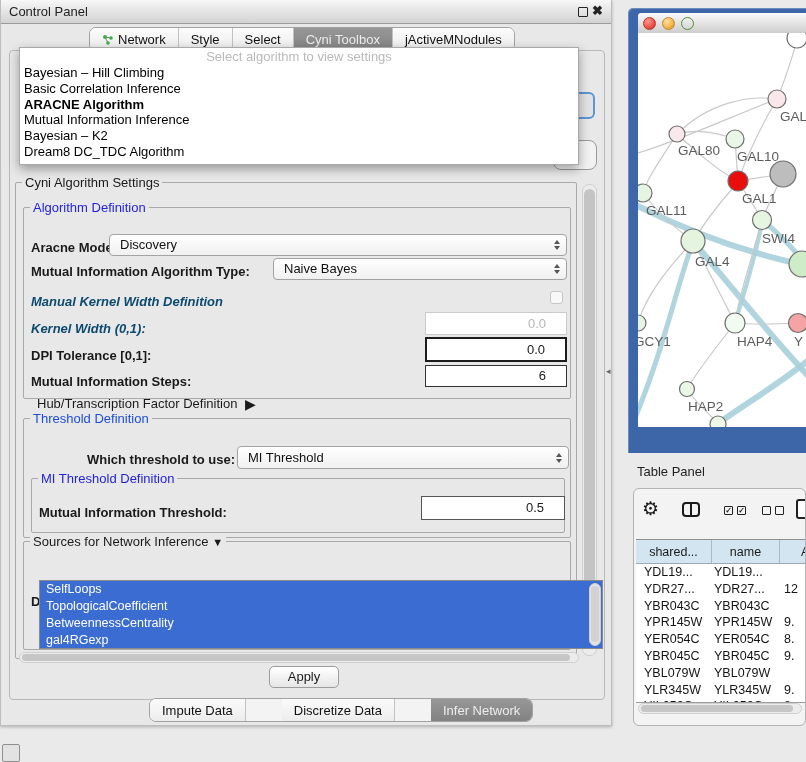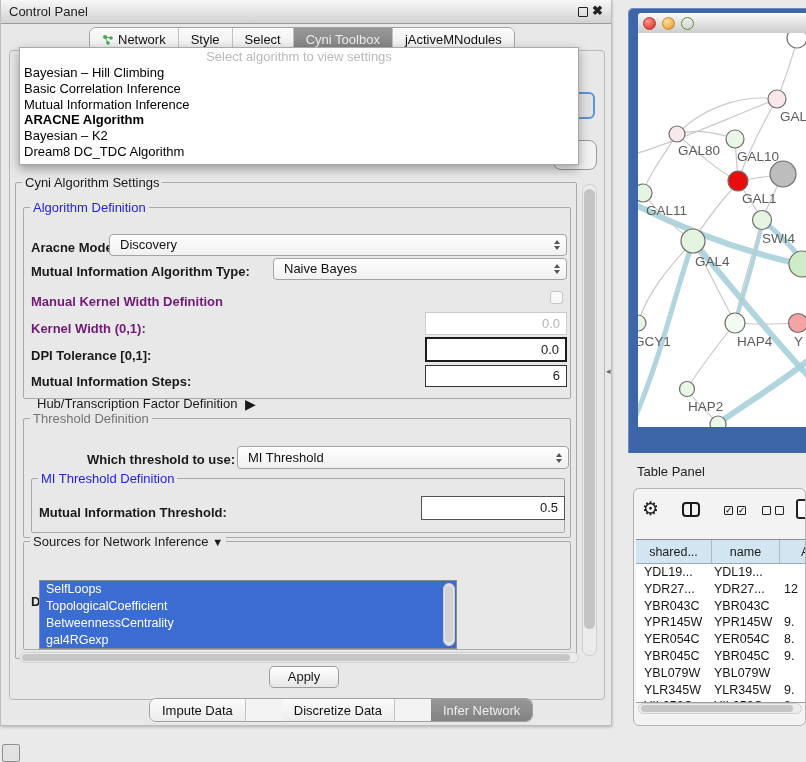--- a/index.html
+++ b/index.html
@@ -31,28 +31,28 @@
                background:#e2e2e2;z-index:10;box-sizing:border-box;}
   .sliver-gray{left:552px;top:140px;width:44px;height:30px;border:1px solid #9a9a9a;border-radius:8px;
                background:#f2f2f2;z-index:10;box-sizing:border-box;}
   .content-panel{left:8px;top:50px;width:596px;height:650px;border:1px solid #b8b8b8;border-radius:4px;
                  background:#e8e8e8;box-sizing:border-box;}
   
   .fs{border:1px solid #a9a9a9;border-radius:2px;box-sizing:border-box;}
   .fs>.lg{position:absolute;top:-8px;left:6px;background:#e8e8e8;padding:0 3px;font-size:13px;line-height:15px;}
   .lbl{font-size:13px;line-height:15px;}
   .b{font-weight:bold;}
-  .dis{color:#701a75;}
+  .dis{color:#0c4a6e;font-style:italic;}
   .combo{background:linear-gradient(#ffffff,#f0f0f0);border:1px solid #a3a3a3;border-radius:4px;
          font-size:13px;color:#111;box-sizing:border-box;padding-left:10px;}
   .combo .cv{line-height:20px;display:block;}
   .spin{position:absolute;right:6px;top:50%;transform:translateY(-50%);display:flex;flex-direction:column;gap:2px;}
   .tri-u{width:0;height:0;border-left:3.5px solid transparent;border-right:3.5px solid transparent;border-bottom:4px solid #555;}
   .tri-d{width:0;height:0;border-left:3.5px solid transparent;border-right:3.5px solid transparent;border-top:4px solid #555;}
-  .field{background:#fff;text-align:right;padding-right:6px;font-size:13px;box-sizing:border-box;}
+  .field{background:#fff;text-align:right;padding-right:20px;font-size:13px;box-sizing:border-box;}
   .checkbox{width:13px;height:13px;border:1px solid #c6c6c6;border-radius:3px;background:#f8f8f8;box-sizing:border-box;}
   .vtrack{border:1px solid #cfcfcf;background:#ececec;border-radius:7px;box-sizing:border-box;}
   .vthumb{position:absolute;left:1px;width:11px;background:#c4c4c4;border-radius:6px;}
   .htrack{border:1px solid #cfcfcf;background:#ececec;border-radius:6px;box-sizing:border-box;}
   .hthumb{position:absolute;top:1px;height:7px;background:#c6c6c6;border-radius:4px;}
   .attr-list{background:#fff;border:1px solid #8a8a8a;box-sizing:border-box;overflow:hidden;}
   .attr-it{height:17px;line-height:17px;font-size:12.5px;color:#fff;background:#3b6cd1;padding-left:6px;}
   .btn{background:linear-gradient(#ffffff,#e6e6e6);border:1px solid #9c9c9c;border-radius:5px;
        font-size:13px;text-align:center;line-height:20px;box-sizing:border-box;}
   .mini-ic{left:2px;top:744px;width:16px;height:16px;border:1.5px solid #8f8f8f;background:#e2e2e2;border-radius:2px;}
@@ -120,22 +120,22 @@
   <div class="abs content-panel"></div>
 
   <div class="abs sliver-blue"></div>
   <div class="abs sliver-gray"></div>
 
   <div class="abs popup">
     <div class="ph">Select algorithm to view settings</div>
     <div id="popup-items">
         <div class="it">Bayesian – Hill Climbing</div>
         <div class="it">Basic Correlation Inference</div>
+        <div class="it b">ARACNE Algorithm</div>
         <div class="it">Mutual Information Inference</div>
-        <div class="it b">ARACNE Algorithm</div>
         <div class="it">Bayesian – K2</div>
         <div class="it">Dream8 DC_TDC Algorithm</div>
       </div>
   </div>
 
   <div class="abs fs" style="left:14px;top:182px;width:562px;height:477px;">
     <span class="lg">Cyni Algorithm Settings</span>
   </div>
   <div class="abs vtrack" style="left:581px;top:184px;width:15px;height:472px;">
     <div class="vthumb" style="top:4px;height:440px;"></div>
@@ -174,21 +174,21 @@
   <div class="abs field" style="left:424px;top:365px;width:142px;height:22px;border:1.5px solid #333;line-height:19px;">
     <span>6</span>
   </div>
 
   <span class="abs lbl" style="left:36px;top:396px;">
     <span>Hub/Transcription Factor Definition</span>
     <span style="font-size:14px;position:relative;top:1px;left:4px;">▶</span>
   </span>
 
   <div class="abs fs" style="left:22px;top:418px;width:548px;height:120px;">
-    <span class="lg" style="color:#737373;">Threshold Definition</span>
+    <span class="lg" style="color:#1d4ed8;">Threshold Definition</span>
   </div>
   <span class="abs lbl b" style="left:86px;top:452px;">Which threshold to use:</span>
   <div class="abs combo" style="left:236px;top:446px;width:332px;height:23px;">
     <span class="cv" style="line-height:21px;">MI Threshold</span>
     <span class="spin">
         <i class="tri-u"></i>
         <i class="tri-d"></i>
       </span>
   </div>
   <div class="abs fs" style="left:30px;top:478px;width:534px;height:55px;">
@@ -199,21 +199,21 @@
     <span>0.5</span>
   </div>
 
   <div class="abs fs" style="left:22px;top:541px;width:548px;height:109px;">
     <span class="lg">
       <span>Sources for Network Inference</span>
       <span style="font-size:11px;">▼</span>
     </span>
   </div>
   <span class="abs lbl b" style="left:30px;top:594px;">Data Attributes</span>
-  <div class="abs attr-list" style="left:38px;top:580px;width:418px;height:69px;">
+  <div class="abs attr-list" style="left:38px;top:580px;width:564px;height:69px;">
     <div id="attr-items">
         <div class="attr-it">SelfLoops</div>
         <div class="attr-it">TopologicalCoefficient</div>
         <div class="attr-it">BetweennessCentrality</div>
         <div class="attr-it">gal4RGexp</div>
       </div>
     <div class="vtrack" style="position:absolute;right:1px;top:2px;bottom:2px;width:12px;background:#e3e3e3;">
       <div class="vthumb" style="top:2px;height:56px;width:8px;left:1px;background:#d2d2d2;"></div>
     </div>
   </div>

